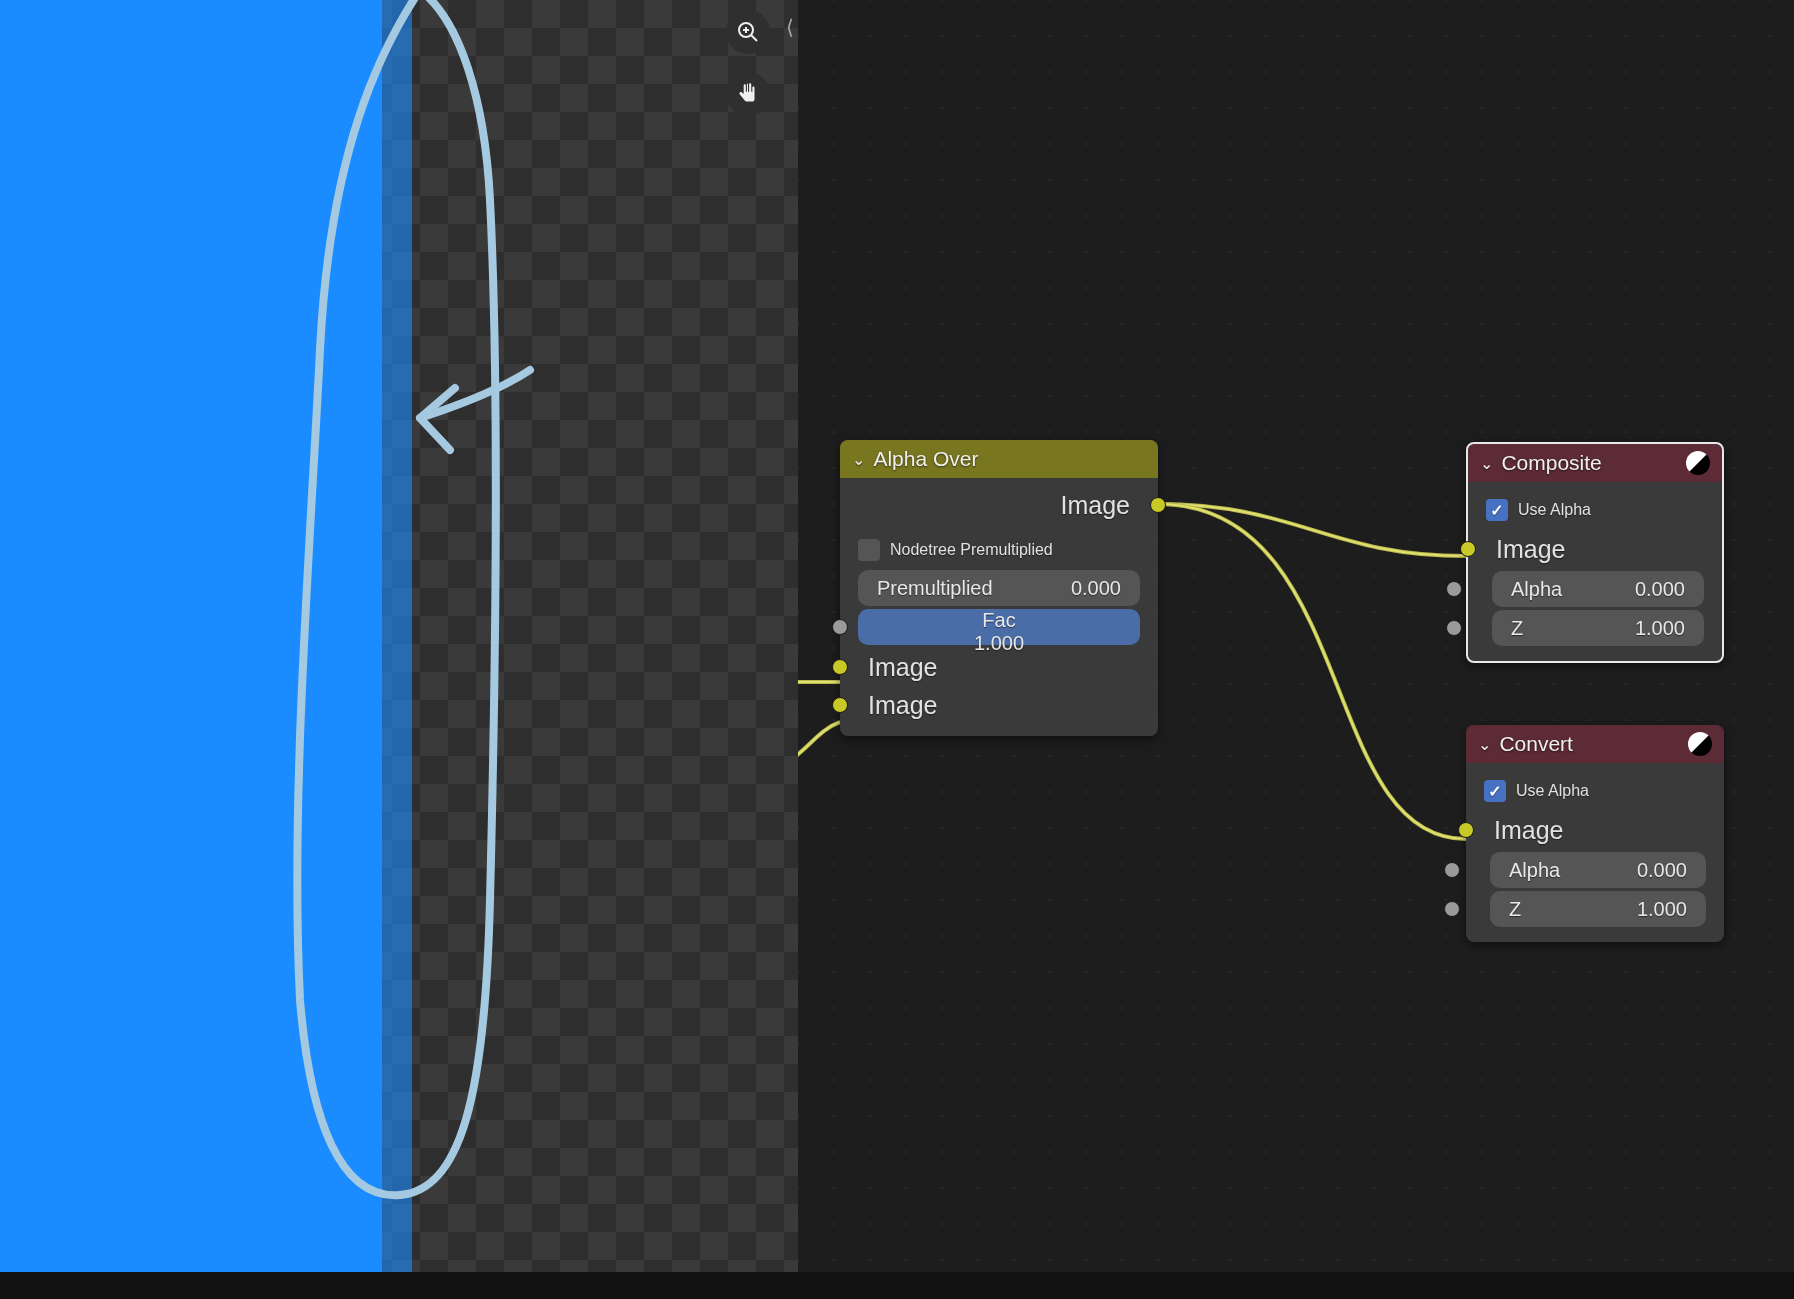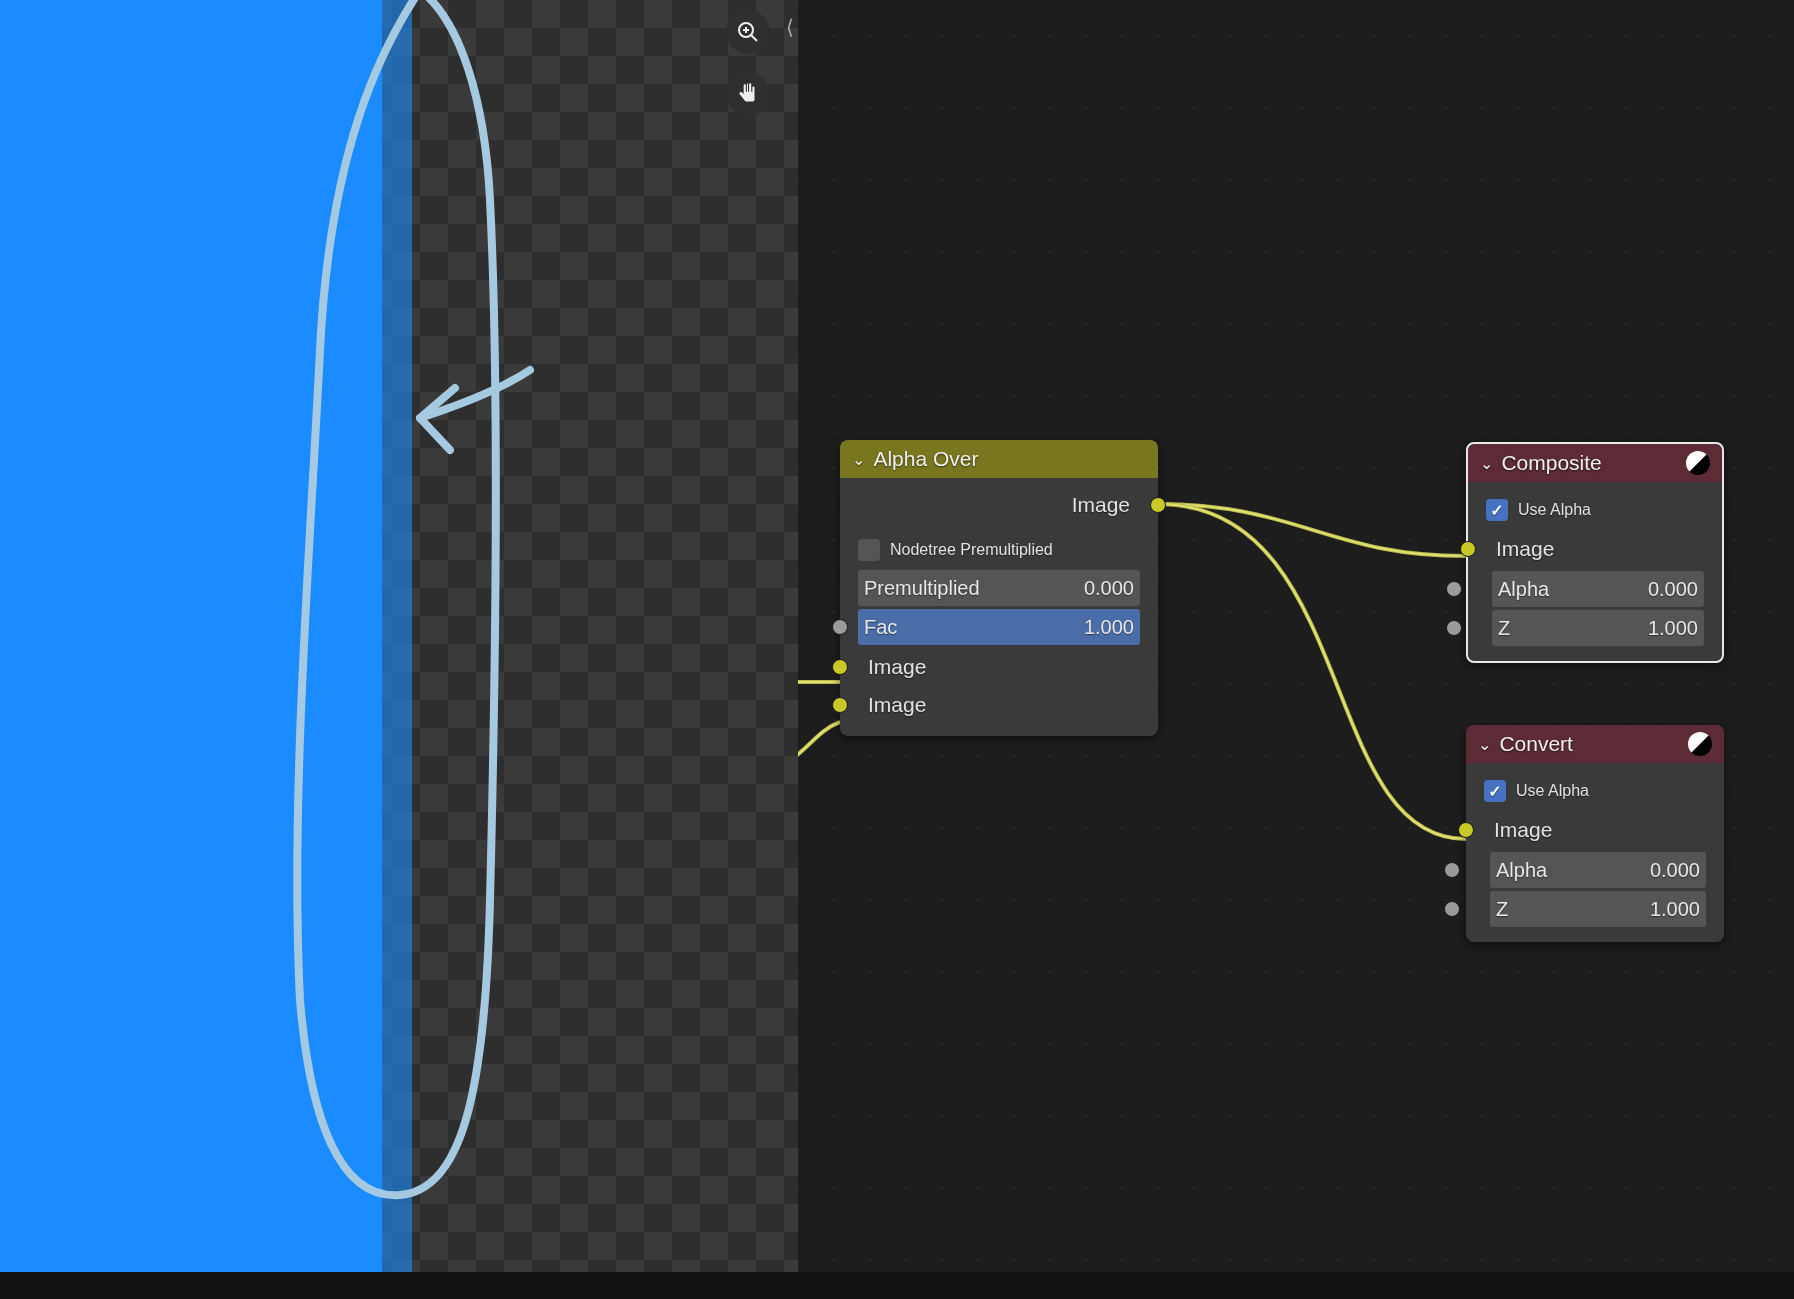--- a/index.html
+++ b/index.html
@@ -28,25 +28,25 @@
 .bc-sep { color: #888; }
 
 .nodeeditor { position: absolute; left: 798px; top: 0; width: 996px; height: 1272px; background: #1d1d1d; }
 .dots { position: absolute; inset: 0; background-image: radial-gradient(circle, #2c2c2c 1.5px, transparent 1.5px); background-size: 36px 36px; background-position: 18px 18px; }
 
 .node { position: absolute; background: #3a3a3a; border-radius: 8px; box-shadow: 0 3px 10px rgba(0,0,0,0.5); }
 .node-header { height: 38px; display: flex; align-items: center; padding: 0 12px; gap: 8px; border-radius: 8px 8px 0 0; color: #f0f0f0; font-size: 21px; text-shadow: 0 1px 2px rgba(0,0,0,0.6); }
 .node-header.olive { background: #78761f; }
 .node-header.maroon { background: #5c2b35; }
 .node-body { padding: 8px 0 12px 0; position: relative; }
-.node-row { height: 38px; display: flex; align-items: center; padding: 0 12px 0 28px; color: #e2e2e2; font-size: 21px; position: relative; text-shadow: 0 1px 1px rgba(0,0,0,0.5); }
+.node-row { height: 38px; display: flex; align-items: center; padding: 0 12px 0 28px; color: #e2e2e2; font-size: 25px; position: relative; text-shadow: 0 1px 1px rgba(0,0,0,0.5); }
 .node-row.right { justify-content: flex-end; padding-right: 28px; padding-left: 12px; }
-.node-field { margin: 3px 18px; height: 36px; background: #555; border-radius: 3px; display: flex; align-items: center; justify-content: space-between; padding: 0 6px; color: #e8e8e8; font-size: 20px; text-shadow: 0 1px 1px rgba(0,0,0,0.5); }
+.node-field { margin: 3px 18px; height: 36px; background: #555; border-radius: 10px; display: flex; align-items: center; justify-content: space-between; padding: 0 19px; color: #e8e8e8; font-size: 20px; text-shadow: 0 1px 1px rgba(0,0,0,0.5); }
 .node-field.indent { margin-left: 24px; }
-.node-field.blue { background: #4a6da8; }
+.node-field.blue { background: #4a6da8; flex-direction: column; }
 .node-checkbox { margin: 3px 18px; height: 34px; display: flex; align-items: center; gap: 10px; color: #e2e2e2; font-size: 16px; text-shadow: 0 1px 1px rgba(0,0,0,0.5); }
 .cb { width: 22px; height: 22px; border-radius: 4px; background: #555; display: flex; align-items: center; justify-content: center; }
 .cb.checked { background: #4772c4; }
 .cb.checked::after { content: "✓"; color: #fff; font-size: 16px; font-weight: bold; }
 .chev { color: #eee; font-size: 16px; }
 .preview-circle { width: 24px; height: 24px; border-radius: 50%; background: linear-gradient(135deg, #fff 0%, #fff 49%, #000 51%, #000 100%); margin-left: auto; }
 
 .socket { position: absolute; width: 16px; height: 16px; border-radius: 50%; border: 1px solid #1a1a1a; }
 .socket.yellow { background: #c8c826; }
 .socket.grey { background: #9a9a9a; }

